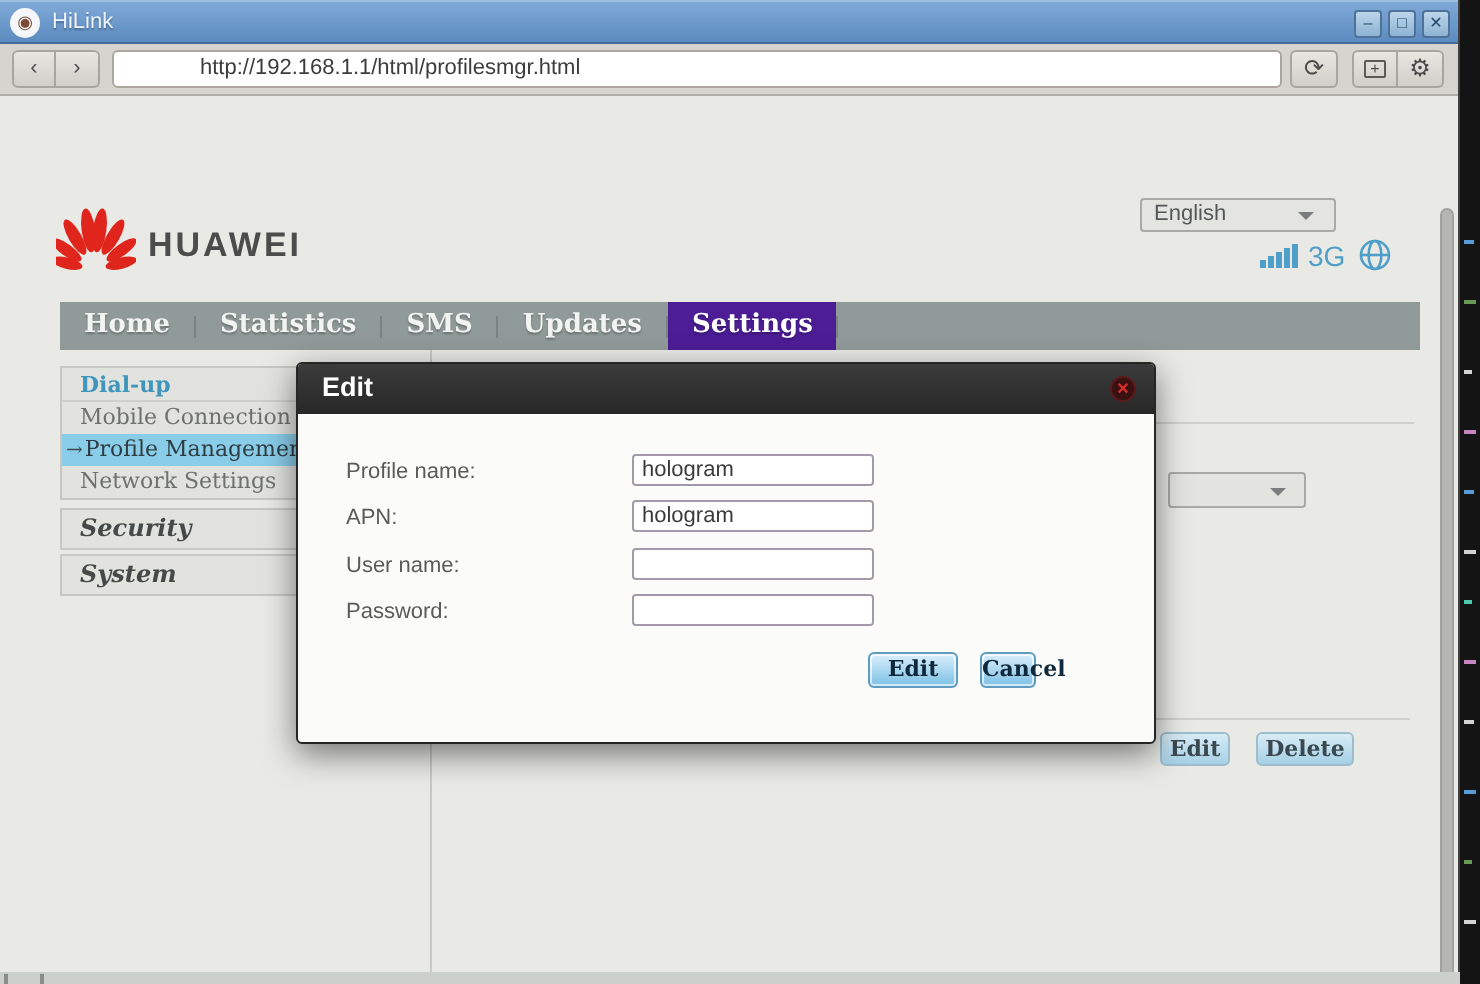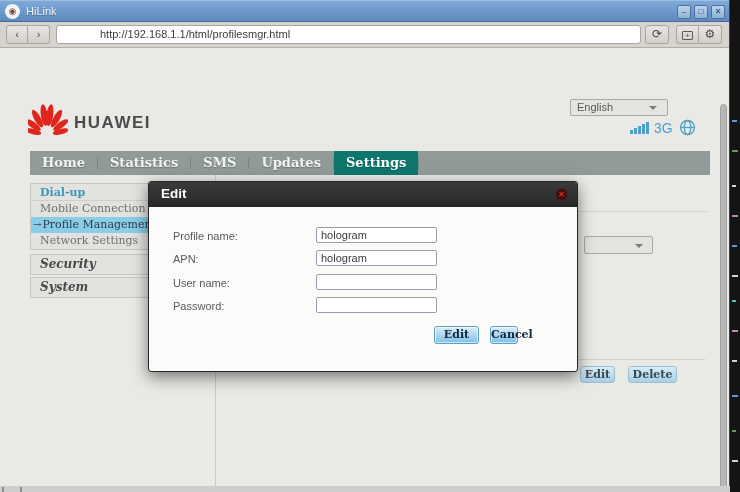--- a/index.html
+++ b/index.html
@@ -60,21 +60,21 @@
   .status-area { position:absolute; left:630px; top:71px; display:flex; align-items:flex-end; }
   .sigbars { display:flex; align-items:flex-end; gap:1px; margin-right:5px; padding-bottom:2px; }
   .sigbars i { display:block; width:3px; background:#4f9fc9; }
   .net-badge { font-size:14px; font-weight:normal; color:#4f9fc9; margin-right:6px; }
 
   .mainnav { position:absolute; left:30px; top:103px; width:680px; height:24px;
              background:#909a98; display:flex; align-items:center;
              font-family:"DejaVu Serif", serif; font-weight:bold; font-size:13px; color:#f2f4f2; }
   .nav-item { padding:0 12px; height:24px; line-height:24px; cursor:pointer;
               text-shadow:0 1px 1px rgba(0,0,0,.25); }
-  .nav-item.active { background:#0f766e; color:#fdfeff; }
+  .nav-item.active { background:#4c1d95; color:#fdfeff; }
   .nav-sep { width:1px; height:11px; background:#7a8482; }
 
   .side-group { position:absolute; left:30px; top:135px; width:175px;
                 background:#e2e3df; border:1px solid #c7c8c4;
                 font-family:"DejaVu Serif", serif; font-size:11px; }
   .side-head { position:relative; height:17px; line-height:17px; padding-left:9px;
                color:#3f95bc; font-weight:bold; border-bottom:1px solid #cfd0cb; cursor:pointer; }
   .collapse-icon { position:absolute; right:5px; top:3px; width:11px; height:11px;
                    border-radius:50%; background:#a6a7a3; }
   .collapse-icon::after { content:""; position:absolute; left:3px; top:4px; width:0; height:0;

